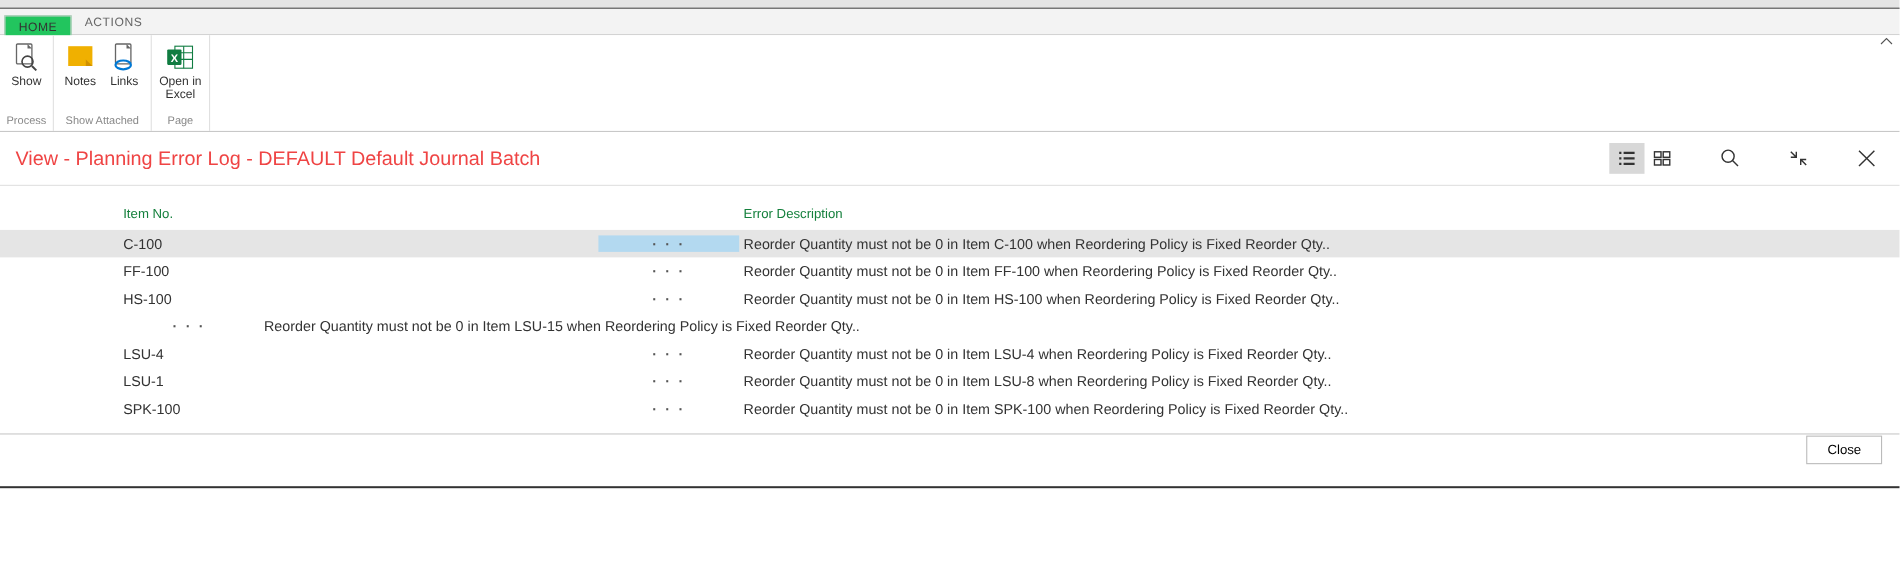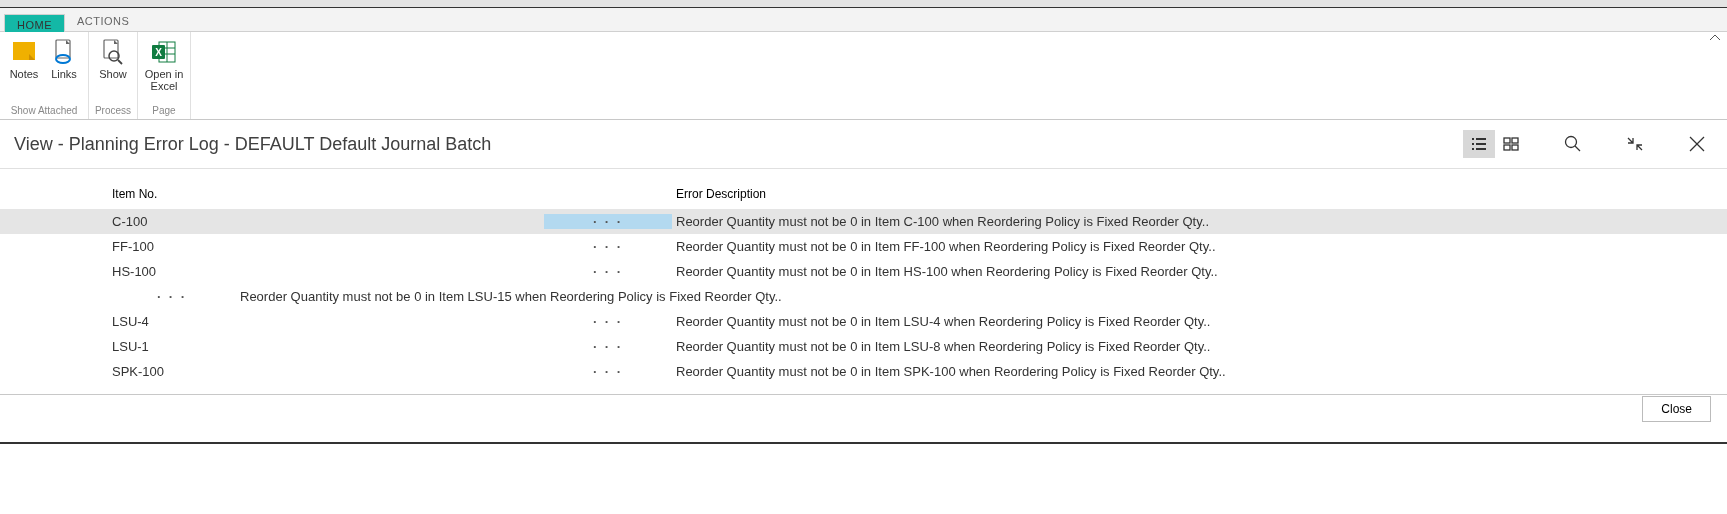--- a/index.html
+++ b/index.html
@@ -1,35 +1,35 @@
 <!DOCTYPE html>
 <html><head>
 <meta charset="utf-8">
 <style>
 *{box-sizing:border-box;margin:0;padding:0;font-family:"Segoe UI",Arial,sans-serif}
 body{background:#fff;font-size:13px;color:#333;width:1727px}
 .titlebar{height:8px;background:#e4e4e4;border-bottom:1px solid #333}
 .tabs{display:flex;background:#f3f3f3;height:24px;align-items:flex-end;padding-left:4px;border-bottom:1px solid #d0d0d0}
 .tab{padding:4px 12px;font-size:11px;color:#666;cursor:pointer;letter-spacing:.5px}
-.tab.active{background:#14b8a6;color:#333;border:1px solid #d0d0d0;border-bottom:1px solid #fff;position:relative;top:5px}
+.tab.active{background:#22c55e;color:#333;border:1px solid #d0d0d0;border-bottom:1px solid #fff;position:relative;top:5px}
 .ribbon{display:flex;background:#fff;height:88px;border-bottom:1px solid #c8c8c8;position:relative}
 .ribbon-expand{position:absolute;right:6px;top:2px;font-size:10px;color:#555;cursor:pointer}
 .rgroup{display:flex;flex-direction:column;align-items:center;border-right:1px solid #e0e0e0;padding:0 4px}
 .rgroup-items{display:flex;flex:1;align-items:flex-start;padding-top:4px}
 .rbtn{display:flex;flex-direction:column;align-items:center;width:40px;padding:2px 2px;cursor:pointer;font-size:11px;color:#333;text-align:center;line-height:1.1}
 .rbtn .ic{width:32px;height:28px;display:flex;align-items:center;justify-content:center;margin-bottom:2px}
 .rgroup-label{font-size:10px;color:#888;padding:2px 0 3px;width:100%;text-align:center}
 .page-header{display:flex;align-items:center;padding:10px 14px;border-bottom:1px solid #e0e0e0}
-.page-title{font-size:18px;color:#404040;font-weight:400;flex:1}
+.page-title{font-size:18px;color:#ef4444;font-weight:400;flex:1}
 .hdr-icons{display:flex;align-items:center;gap:0}
 .hicon{width:32px;height:28px;display:flex;align-items:center;justify-content:center;cursor:pointer;color:#555}
 .hicon.active{background:#d8d8d8}
 .hicon.gap{margin-left:30px}
 .grid{width:100%}
-.grid-head{display:flex;height:40px;align-items:center;font-size:12px;color:#000000;padding-top:10px}
+.grid-head{display:flex;height:40px;align-items:center;font-size:12px;color:#15803d;padding-top:10px}
 .col-sel{width:108px}
 .col-item{width:436px;padding-left:4px}
 .col-act{width:128px;text-align:center}
 .col-desc{flex:1;padding-left:4px}
 .grid-row{display:flex;height:25px;align-items:center;font-size:13px;color:#333}
 .grid-row.sel{background:#e5e5e5}
 .grid-row.sel .col-act{background:#b3d9f0}
 .grid-row .col-act{color:#555;cursor:pointer;letter-spacing:2px;font-weight:bold}
 .footer{position:relative;height:48px;border-top:1px solid #c8c8c8;margin-top:10px}
 .close-btn{position:absolute;right:16px;top:1px;padding:5px 18px;border:1px solid #bbb;background:#fff;font-size:12px;cursor:pointer}
@@ -50,56 +50,56 @@
   <div class="ribbon-expand">
     <svg width="12" height="8" viewBox="0 0 12 8">
         <path d="M1 6 L6 1 L11 6" stroke="#555" stroke-width="1" fill="none"></path>
       </svg>
   </div>
 
   <div class="rgroup">
     <div class="rgroup-items">
       <div class="rbtn">
         <span class="ic">
-          <svg width="26" height="24" viewBox="0 0 26 24">
-              <rect x="2" y="2" width="22" height="18" fill="#f0b000"></rect>
-              <path d="M18 14 L24 20 L18 20 Z" fill="#d09000"></path>
-            </svg>
-        </span>
-        <span>Notes</span>
-      </div>
-      <div class="rbtn">
-        <span class="ic">
-          <svg width="22" height="26" viewBox="0 0 22 26">
-              <rect x="3" y="1" width="14" height="18" rx="1" fill="none" stroke="#666" stroke-width="1.2"></rect>
-              <path d="M13 1 L17 5 L13 5 Z" fill="#666"></path>
-              <ellipse cx="10" cy="20" rx="7" ry="4" fill="none" stroke="#0078d4" stroke-width="2"></ellipse>
-            </svg>
-        </span>
-        <span>Links</span>
-      </div>
-    </div>
-    <div class="rgroup-label">Show Attached</div>
-  </div>
-
-  <div class="rgroup">
-    <div class="rgroup-items">
-      <div class="rbtn">
-        <span class="ic">
           <svg width="22" height="26" viewBox="0 0 22 26">
               <rect x="2" y="1" width="14" height="18" rx="1" fill="none" stroke="#666" stroke-width="1.2"></rect>
               <path d="M12 1 L16 5 L12 5 Z" fill="#666"></path>
               <circle cx="12" cy="17" r="5" fill="none" stroke="#444" stroke-width="1.5"></circle>
               <line x1="16" y1="21" x2="20" y2="25" stroke="#444" stroke-width="1.8"></line>
             </svg>
         </span>
         <span>Show</span>
       </div>
     </div>
     <div class="rgroup-label">Process</div>
+  </div>
+
+  <div class="rgroup">
+    <div class="rgroup-items">
+      <div class="rbtn">
+        <span class="ic">
+          <svg width="26" height="24" viewBox="0 0 26 24">
+              <rect x="2" y="2" width="22" height="18" fill="#f0b000"></rect>
+              <path d="M18 14 L24 20 L18 20 Z" fill="#d09000"></path>
+            </svg>
+        </span>
+        <span>Notes</span>
+      </div>
+      <div class="rbtn">
+        <span class="ic">
+          <svg width="22" height="26" viewBox="0 0 22 26">
+              <rect x="3" y="1" width="14" height="18" rx="1" fill="none" stroke="#666" stroke-width="1.2"></rect>
+              <path d="M13 1 L17 5 L13 5 Z" fill="#666"></path>
+              <ellipse cx="10" cy="20" rx="7" ry="4" fill="none" stroke="#0078d4" stroke-width="2"></ellipse>
+            </svg>
+        </span>
+        <span>Links</span>
+      </div>
+    </div>
+    <div class="rgroup-label">Show Attached</div>
   </div>
 
   <div class="rgroup">
     <div class="rgroup-items">
       <div class="rbtn" style="width:44px">
         <span class="ic">
           <svg width="26" height="24" viewBox="0 0 26 24">
               <rect x="8" y="2" width="16" height="20" fill="#fff" stroke="#107c41" stroke-width="1"></rect>
               <line x1="8" y1="8" x2="24" y2="8" stroke="#107c41"></line>
               <line x1="8" y1="14" x2="24" y2="14" stroke="#107c41"></line>

